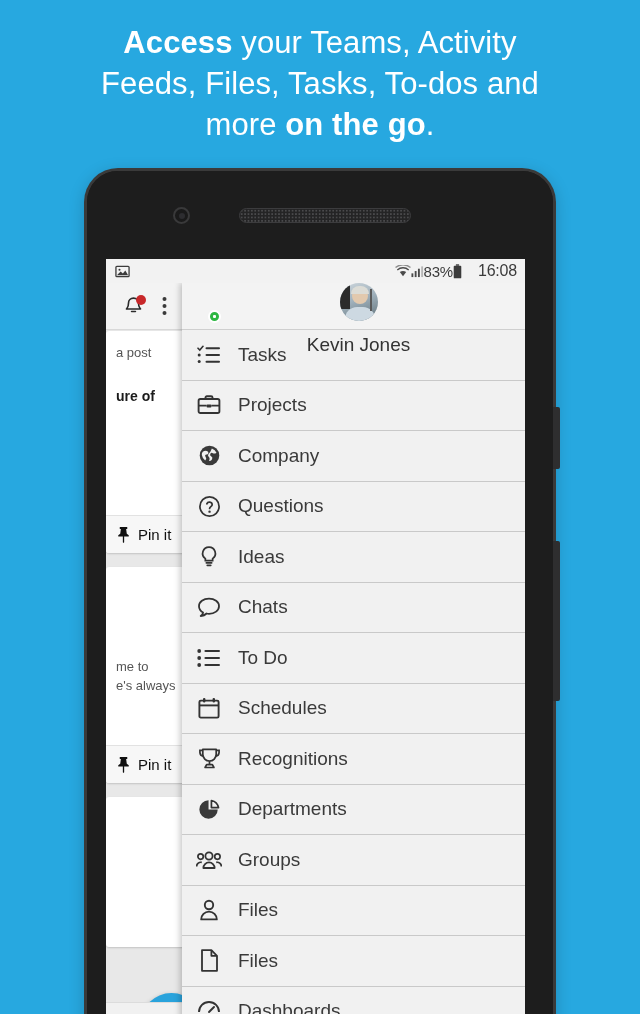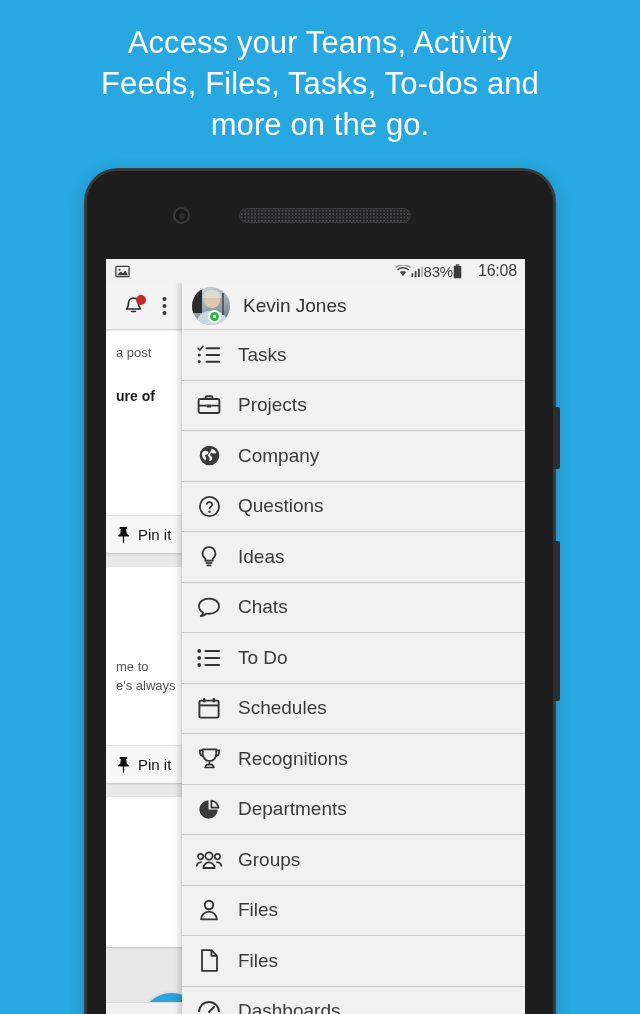--- a/index.html
+++ b/index.html
@@ -15,21 +15,21 @@
     position: absolute;
     top: 22px; left: 0; right: 0;
     text-align: center;
     color: #ffffff;
     font-size: 31px;
     line-height: 41px;
     font-weight: 300;
     letter-spacing: 0.1px;
     padding: 0 56px;
   }
-  .headline b { font-weight: 400; }
+  .headline b { font-weight: 700; }
 
   
   .phone {
     position: absolute;
     left: 84px; top: 168px;
     width: 472px; height: 900px;
     background: #1d1d1d;
     border-radius: 34px 34px 0 0;
     border: 3px solid #3a3a3a;
     border-bottom: none;
@@ -152,20 +152,21 @@
     z-index: 3;
     box-shadow: -2px 0 6px rgba(0,0,0,.22);
     overflow: hidden;
   }
   .drawer-header {
     height: 47px;
     display: flex; align-items: center;
     padding-left: 10px; gap: 13px;
     background: #f3f3f3;
     border-bottom: 1px solid #cfcfcf;
+    flex-direction: column;
   }
   .avatar {
     width: 38px; height: 38px; border-radius: 50%;
     position: relative; overflow: hidden; flex: 0 0 38px;
     background: linear-gradient(160deg,#cfd8de 0%,#9fb0bb 45%,#5f7078 100%);
   }
   .avatar .head {
     position: absolute; left: 12px; top: 5px;
     width: 16px; height: 16px; border-radius: 50%;
     background: #e2c9ae;

